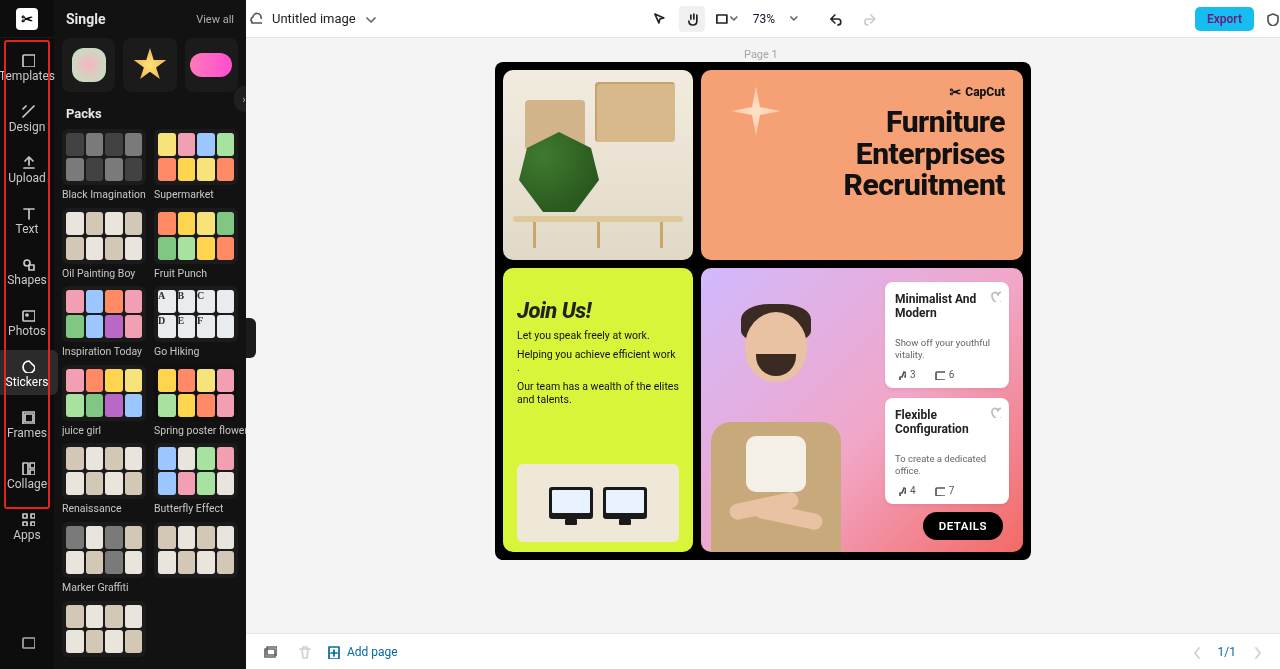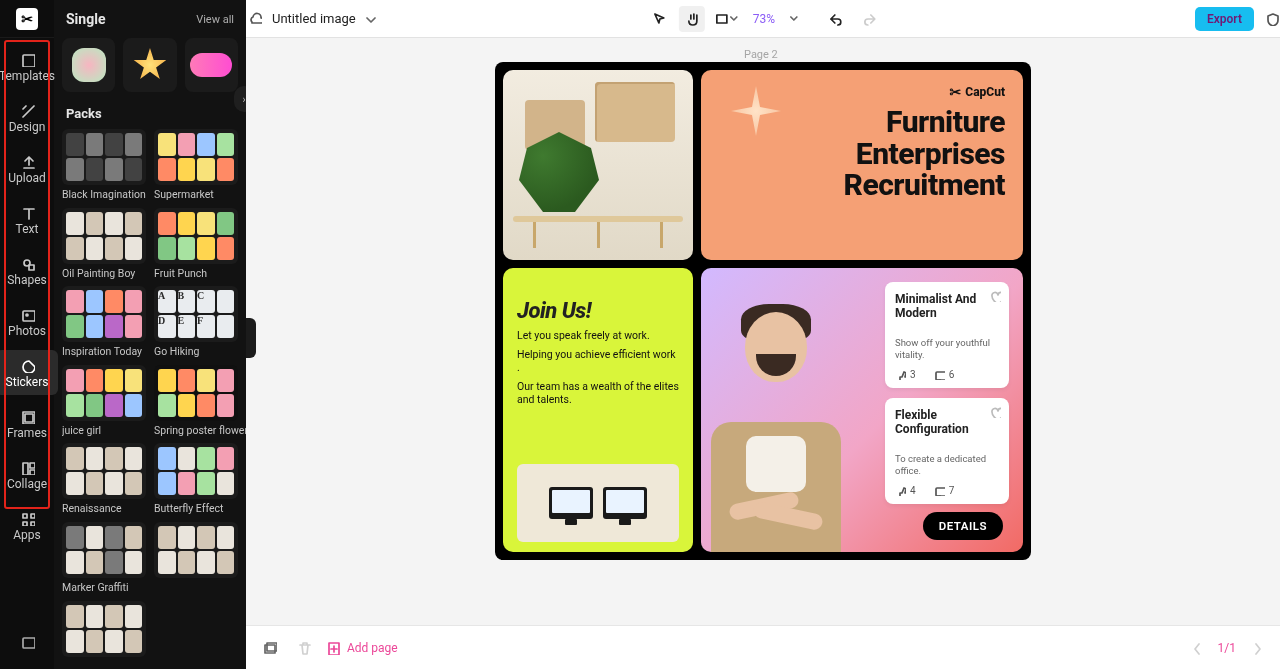--- a/index.html
+++ b/index.html
@@ -147,21 +147,21 @@
   transform: translateX(-50%);
   display:flex; align-items:center; gap:8px;
 }
 .tool-btn {
   width: 26px; height: 26px;
   display:flex;align-items:center;justify-content:center;
   border-radius: 4px;
   cursor:pointer;
 }
 .tool-btn.active { background:#f0f0f0; }
-.zoom { font-size:12px; color:#8b5cf6; margin: 0 6px;}
+.zoom { font-size:12px; color:#0f172a; margin: 0 6px;}
 .topbar .right-tools { margin-left:auto; display:flex; align-items:center; gap:10px;}
 .export-btn {
   background:#17bdf0;
   color:#701a75;
   padding: 5px 12px;
   border-radius: 5px;
   font-size: 12px;
   font-weight: 600;
   cursor:pointer;
 }
@@ -332,27 +332,27 @@
   right: 20px; bottom: 12px;
   background:#000; color:#fff;
   padding: 7px 16px;
   border-radius: 20px;
   font-size:11.5px;
   font-weight:600;
   letter-spacing:.5px;
 }
 
 .footer {
-  height: 44px;
+  height: 36px;
   border-top: 1px solid #e6e6e6;
   display:flex;
   align-items:center;
   padding: 0 12px;
   font-size:12px;
-  color:#ec4899;
+  color:#0369a1;
   background:#fff;
 }
 .footer .left { display:flex; align-items:center; gap:12px;}
 .footer .icon-btn { width:22px;height:22px; display:flex;align-items:center;justify-content:center; cursor:pointer; color:#666;}
 .footer .icon-btn.disabled { color:#d0d0d0; cursor:default;}
 .footer .add-page { display:flex;align-items:center; gap:6px; cursor:pointer;}
 .footer .right { margin-left:auto; display:flex; align-items:center; gap:10px;}
 
 svg.ico { width:15px;height:15px; fill:none; stroke:currentColor; stroke-width:1.7; stroke-linecap:round; stroke-linejoin:round;}
 .nav-arrow-wrap {
@@ -712,21 +712,21 @@
 
     <div class="right-tools">
       <div class="export-btn"><span>Export</span></div>
       <svg class="ico" style="color:#555">
           <path d="M9 3l5 2v4c0 3-2 5-5 6-3-1-5-3-5-6V5z"></path>
         </svg>
     </div>
   </div>
 
   <div class="canvas-area">
-    <div class="page-label">Page 2</div>
+    <div class="page-label">Page 1</div>
 
     <div class="artboard">
 
       <div class="tile photo1">
         <div class="box"></div>
         <div class="box2"></div>
         <div class="plant"></div>
         <div class="table">
           <div class="top"></div>
           <div class="legs">

